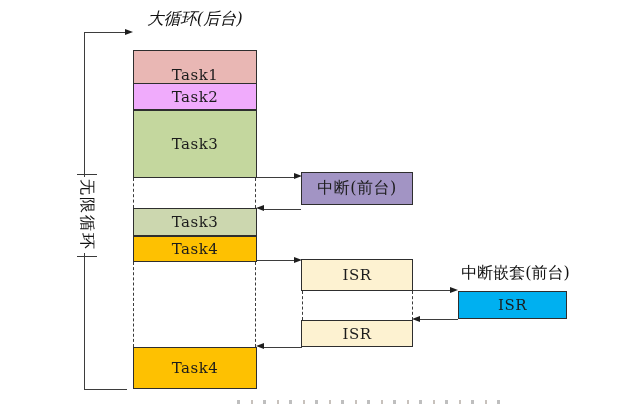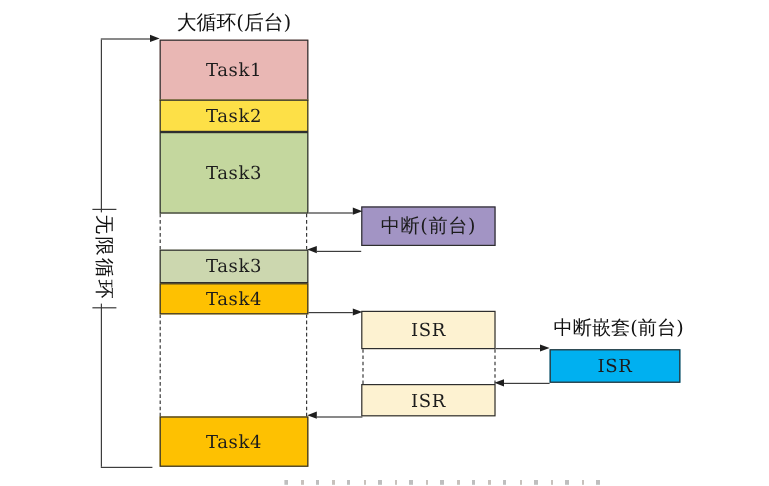--- a/index.html
+++ b/index.html
@@ -41,33 +41,33 @@
   .caption-frag{
     position:absolute;left:237px;top:400px;width:268px;height:4px;opacity:.55;
     background:repeating-linear-gradient(90deg,#8a8a8a 0 3px,transparent 3px 14px,#9a8f86 14px 16px,transparent 16px 26px);
   }
 </style>
 </head>
 <body>
 
 <div class="canvas">
 
-  <div class="lbl" style="left:133px;top:8px;width:124px;font-size:16.5px;">大循环(后台)</div>
+  <div class="lbl" style="left:133px;top:8px;width:124px;font-size:16.5px;font-style:italic;">大循环(后台)</div>
 
   <div class="vline" style="left:84px;top:33px;height:356px;"></div>
   <div class="arrow r" style="left:84px;top:32.3px;width:41px;"></div>
   <div class="hline" style="left:84px;top:388.5px;width:43px;"></div>
   <div class="tick" style="left:77px;top:174px;"></div>
   <div class="tick" style="left:77px;top:256px;"></div>
   <div class="loop-label">无限循环</div>
 
-  <div class="box" style="left: 133px; top: 33px; width: 124px; height: 50.5px; background: rgb(233, 183, 180);">
+  <div class="box" style="left: 133px; top: 50px; width: 124px; height: 50.5px; background: rgb(233, 183, 180);">
     <span>Task1</span>
   </div>
-  <div class="box" style="left: 133px; top: 83px; width: 124px; height: 27px; background: #fde047;">
+  <div class="box" style="left: 133px; top: 83px; width: 124px; height: 27px; background: #f0abfc;">
     <span>Task2</span>
   </div>
   <div class="box" style="left: 133px; top: 109.5px; width: 124px; height: 68.5px; background: rgb(196, 215, 158);">
     <span>Task3</span>
   </div>
   <div class="box" style="left: 133px; top: 208px; width: 124px; height: 28px; background: rgb(204, 215, 175);">
     <span>Task3</span>
   </div>
   <div class="box" style="left: 133px; top: 235.5px; width: 124px; height: 26.5px; background: rgb(254, 193, 1);">
     <span>Task4</span>

